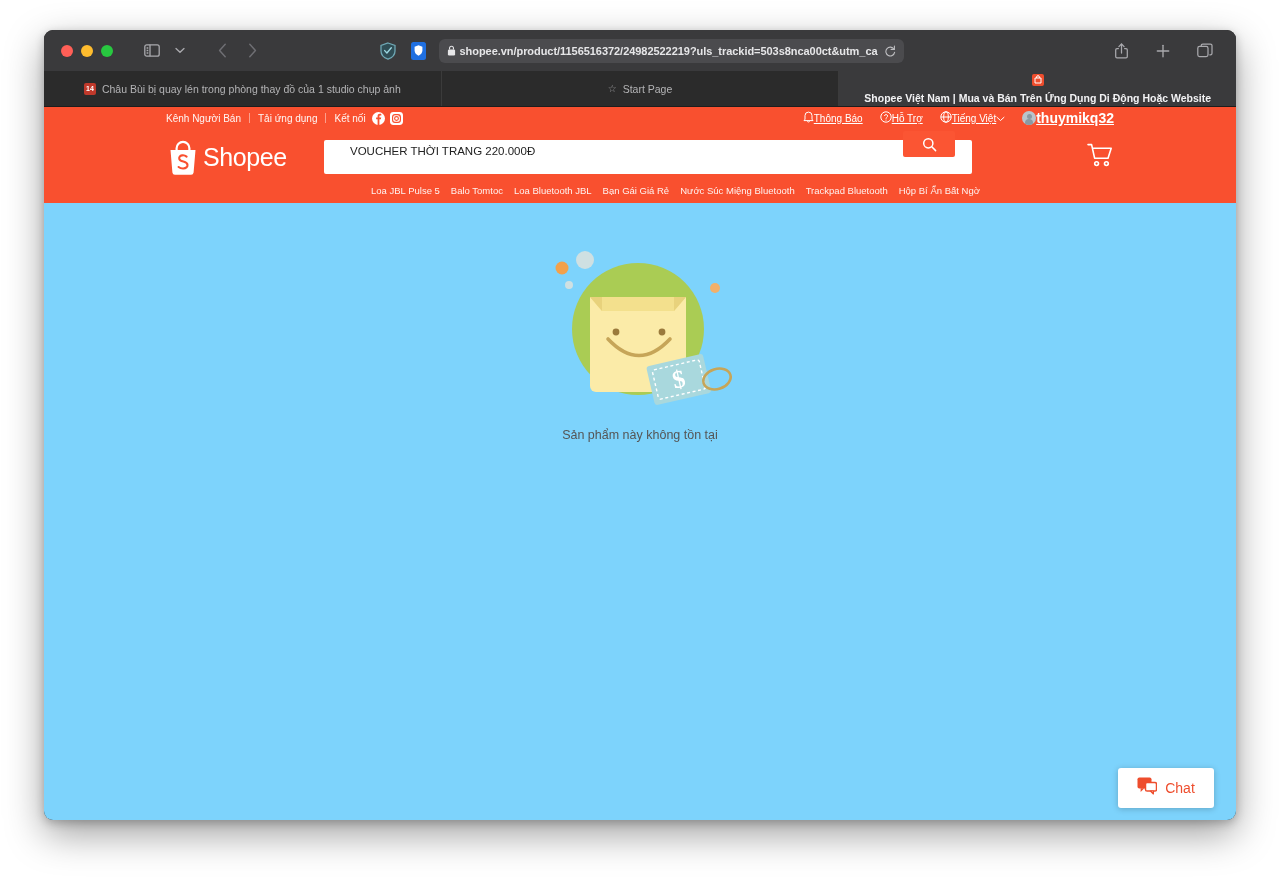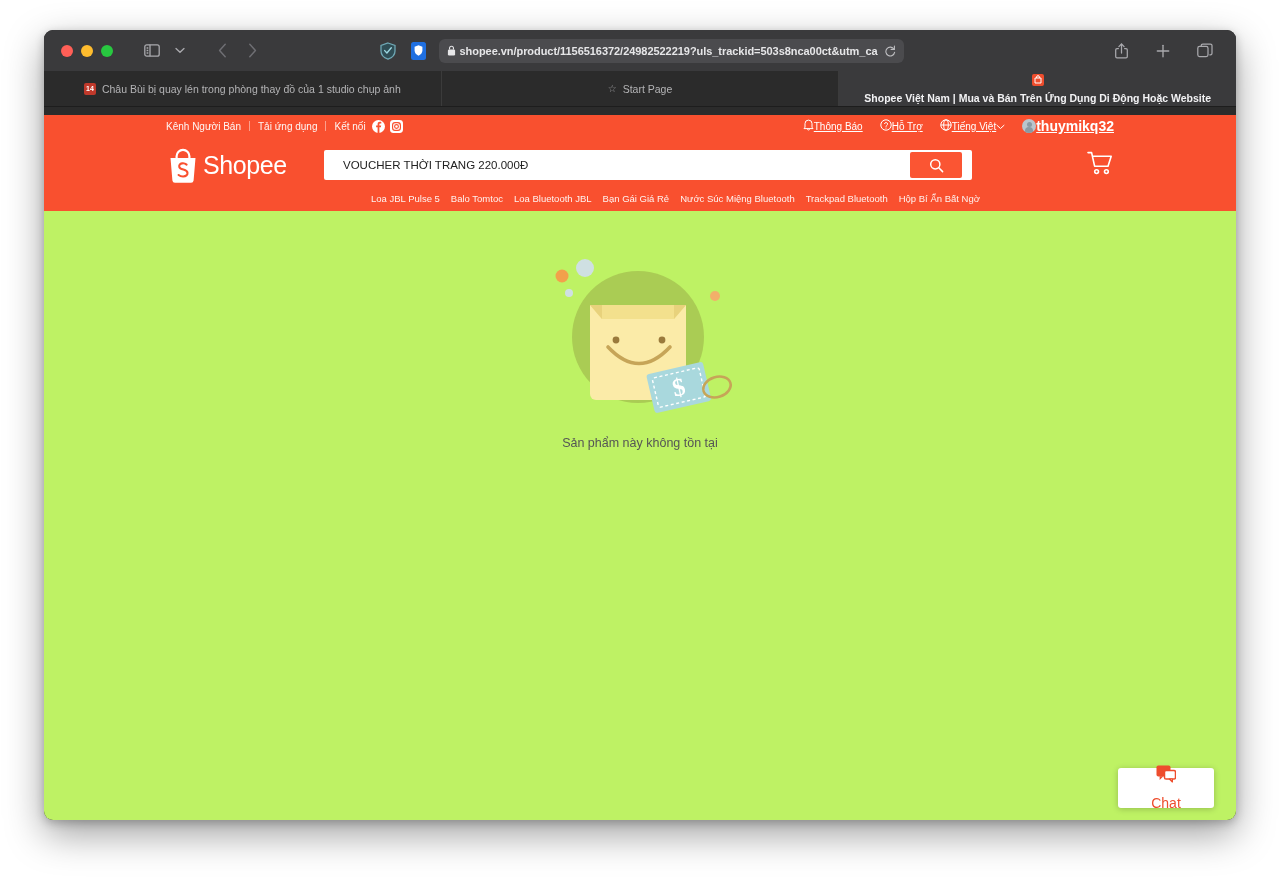--- a/index.html
+++ b/index.html
@@ -135,24 +135,23 @@
     display: flex; align-items: center; justify-content: center;
     font-size: 8px; color: #fff;
   }
   .favicon.news { background: #c0392b; font-weight: bold; font-size: 7px; }
   .favicon.shopee { background: #ee4d2d; }
   .star-ico { color: #9a9a9c; font-size: 10px; }
 
   
   .page {
     flex: 1 1 auto;
-    background: #bef264;
+    background: #7dd3fc;
     overflow: hidden;
     position: relative;
-    margin-top: 8px;
   }
 
   
   .shopee-header {
     background: #f9502f;
     padding: 0;
   }
   .sh-top {
     height: 22px;
     display: flex; align-items: center;
@@ -213,22 +212,22 @@
   .logo-text {
     color: #fff;
     font-size: 25px;
     letter-spacing: -0.4px;
   }
   .search-wrap { flex: 1 1 auto; max-width: 648px; }
   .search-box {
     background: #fff;
     border-radius: 2px;
     height: 30px;
-    display: flex; align-items: center;
-    padding: 10px;
+    display: flex; align-items: flex-end;
+    padding: 17px;
   }
   .search-input {
     flex: 1 1 auto;
     border: none; outline: none;
     font-size: 11.5px;
     color: #222;
     padding: 0 9px;
     font-family: "Liberation Sans", sans-serif;
     background: transparent;
   }
@@ -281,21 +280,20 @@
   
   .chat-widget {
     position: absolute;
     right: 22px; bottom: 12px;
     width: 96px; height: 40px;
     background: #fff;
     border-radius: 3px;
     box-shadow: 0 1px 6px rgba(0,0,0,0.22);
     display: flex; align-items: center; justify-content: center;
     gap: 8px;
-    flex-direction: column;
   }
   .chat-label {
     font-size: 14px;
     color: #ee4d2d;
   }
 </style>
 </head>
 <body>
 
 <div class="desktop">

